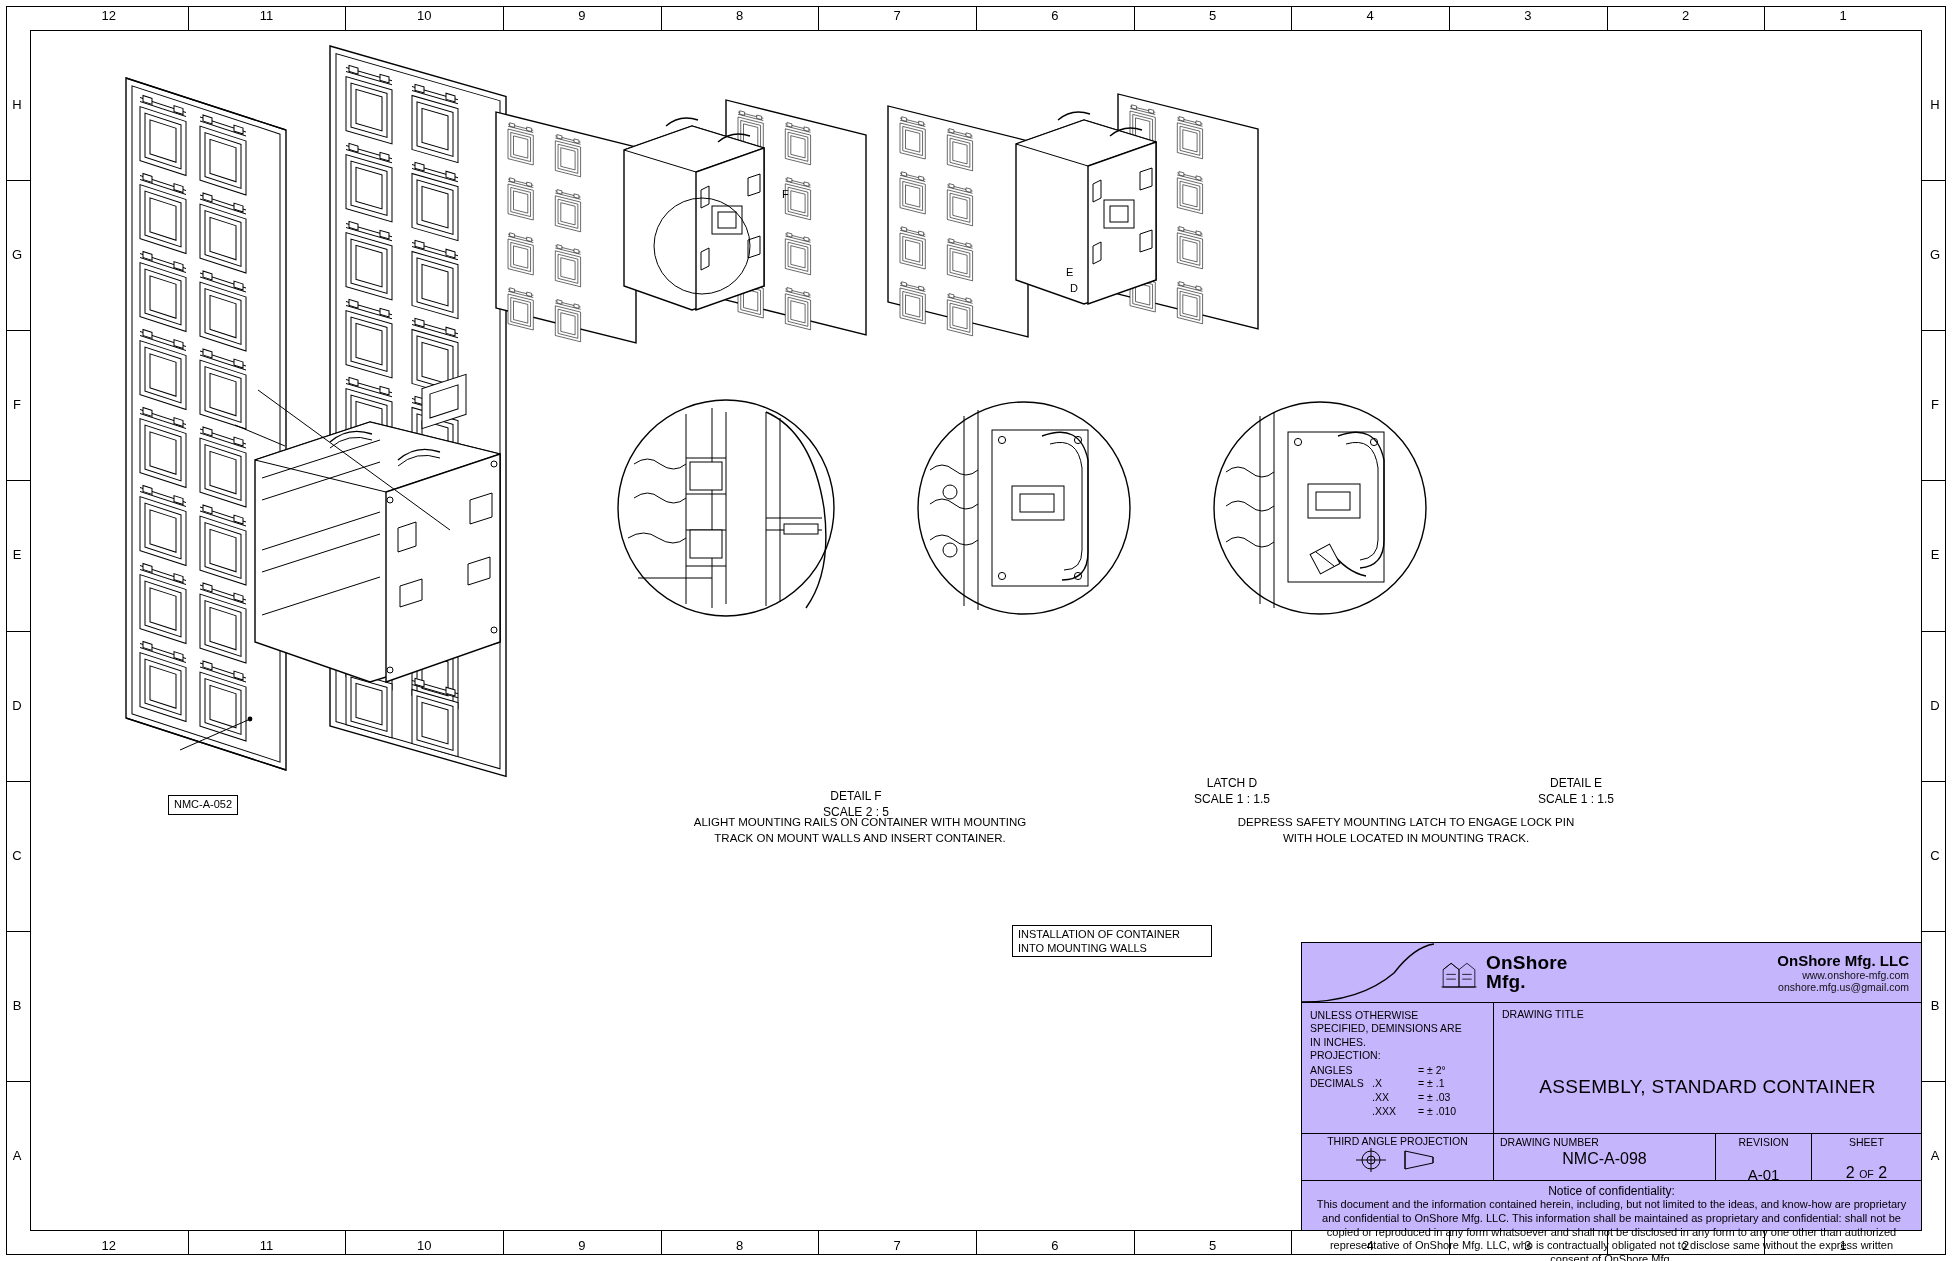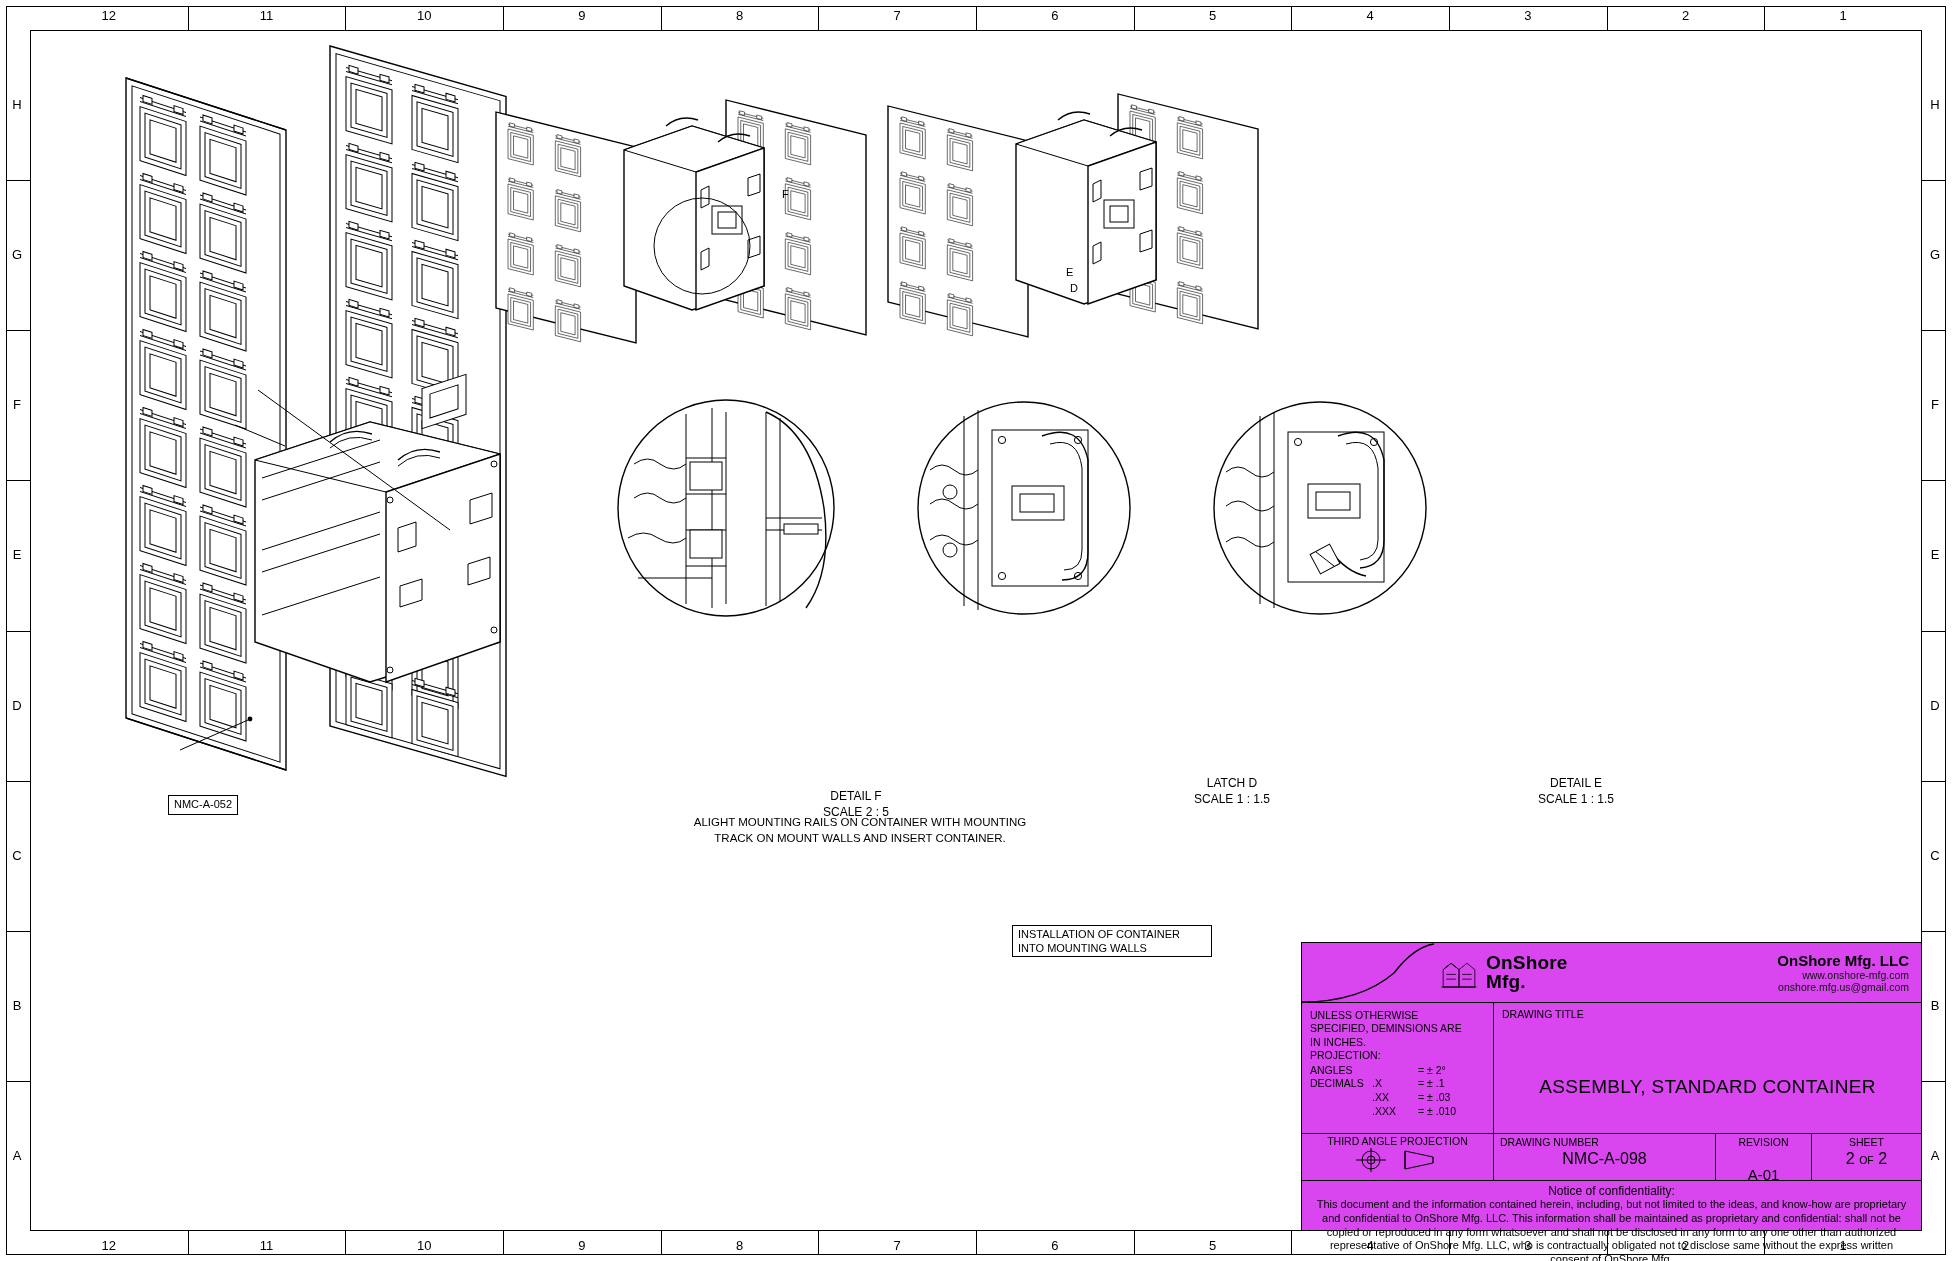--- a/index.html
+++ b/index.html
@@ -25,21 +25,21 @@
   .thin { stroke-width:1; }
   .med { stroke-width:1.4; }
   .fillw { fill:#ffffff; }
 
   
   .callout-box { position:absolute; border:1px solid #000; font-size:11px; padding:2px 5px; background:#fff; line-height:1.25; white-space:pre; }
   .detail-cap { position:absolute; text-align:center; font-size:12px; line-height:1.3; }
   .note-text { position:absolute; text-align:center; font-size:11.5px; line-height:1.35; }
 
   
-  .tb { position:absolute; right:30px; bottom:30px; width:621px; height:289px; box-sizing:border-box; border:1.2px solid #000; background:#d946ef; }
+  .tb { position:absolute; right:30px; bottom:30px; width:621px; height:289px; box-sizing:border-box; border:1.2px solid #000; background:#c4b5fd; }
   .tb .logo-band { position:absolute; left:0; top:0; width:100%; height:60px; border-bottom:1.2px solid #000; box-sizing:border-box; }
   .logo-wrap { position:absolute; left:138px; top:10px; display:flex; align-items:center; gap:8px; }
   .logo-mark { width:38px; height:34px; }
   .logo-txt { font-size:19px; font-weight:bold; line-height:1.0; letter-spacing:.2px; }
   .company { position:absolute; right:12px; top:9px; text-align:right; }
   .company .nm { font-size:15px; font-weight:bold; }
   .company .ln1, .company .ln2 { font-size:10.5px; color:#111; }
 
   .tb-row2 { position:absolute; left:0; top:60px; width:100%; height:130px; }
   .tol-cell { position:absolute; left:0; top:0; width:192px; height:130px; border-right:1.2px solid #000; box-sizing:border-box; padding:6px 8px; font-size:10.5px; line-height:1.28; }
@@ -52,21 +52,21 @@
 
   .tb-row3 { position:absolute; left:0; top:190px; width:100%; height:48px; border-top:1.2px solid #000; border-bottom:1.2px solid #000; box-sizing:border-box; }
   .c-proj { position:absolute; left:0; top:0; width:192px; height:46px; border-right:1.2px solid #000; box-sizing:border-box; text-align:center; }
   .c-proj .lbl { font-size:10.5px; display:block; margin-top:1px; }
   .c-dn { position:absolute; left:192px; top:0; width:222px; height:46px; border-right:1.2px solid #000; box-sizing:border-box; padding:2px 6px; }
   .c-rev { position:absolute; left:414px; top:0; width:96px; height:46px; border-right:1.2px solid #000; box-sizing:border-box; padding:2px 6px; text-align:center; }
   .c-sheet { position:absolute; left:510px; top:0; right:0; height:46px; box-sizing:border-box; padding:2px 6px; text-align:center; }
   .c-dn .lbl, .c-rev .lbl, .c-sheet .lbl { font-size:10.5px; display:block; }
   .c-dn .val { font-size:16px; text-align:center; margin-top:2px; }
   .c-rev .val { font-size:15px; margin-top:18px; }
-  .c-sheet .val { font-size:16px; margin-top:2px; }
+  .c-sheet .val { font-size:16px; margin-top:16px; }
   .c-sheet .val .of { font-size:10.5px; }
 
   .tb-notice { position:absolute; left:0; top:238px; width:100%; height:50px; box-sizing:border-box; padding:3px 10px; text-align:center; }
   .tb-notice .hd { font-size:12px; }
   .tb-notice .bd { font-size:11px; line-height:1.25; }
 
   .proj-sym { display:inline-block; vertical-align:middle; }
 </style>
 </head>
 <body>
@@ -459,20 +459,22 @@
     <div>LATCH D</div>
     <div>SCALE 1 : 1.5</div>
   </div>
   <div class="detail-cap" style="left:1516px; top:776px; width:120px;">
     <div>DETAIL E</div>
     <div>SCALE 1 : 1.5</div>
   </div>
 
   <div class="note-text" style="left:660px; top:815px; width:400px; white-space:pre;">ALIGHT MOUNTING RAILS ON CONTAINER WITH MOUNTING
 TRACK ON MOUNT WALLS AND INSERT CONTAINER.</div>
+  <div class="note-text" style="left:1196px; top:815px; width:420px; white-space:pre;">DEPRESS SAFETY MOUNTING LATCH TO ENGAGE LOCK PIN
+WITH HOLE LOCATED IN MOUNTING TRACK.</div>
 
   <div class="tb">
 
     <div class="logo-band">
       <svg width="132" height="60" style="position:absolute;left:0;top:0;">
         <path d="M0 59 Q 58 59 92 30 Q 112 4 132 1" class="ln med" fill="none"></path>
       </svg>
       <div class="logo-wrap">
         <svg class="logo-mark" viewBox="0 0 48 42">
           <path d="M4 40 L4 18 L14 10 L24 18 L24 40 Z" class="ln thin" fill="#fff"></path>

